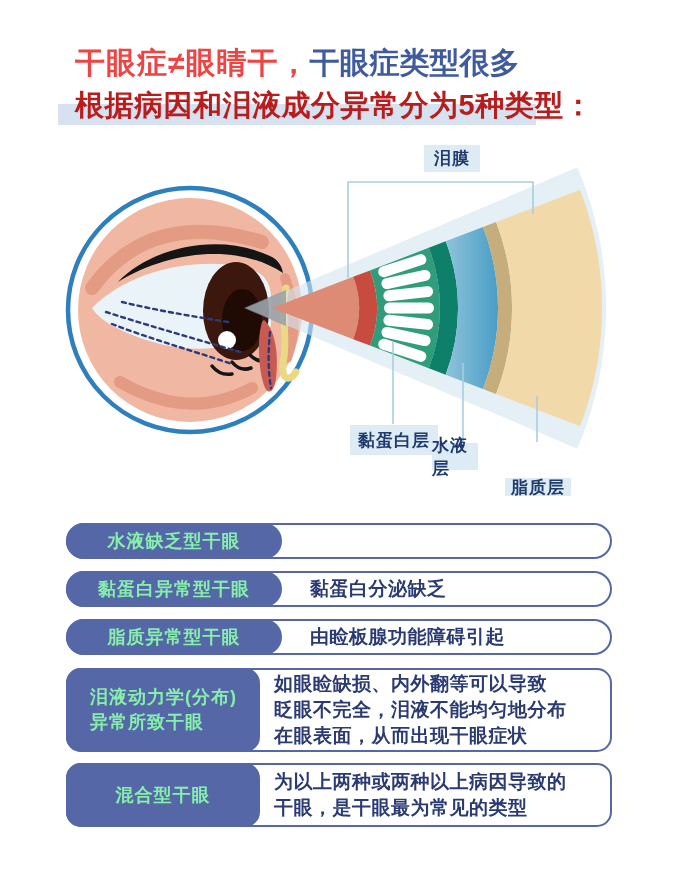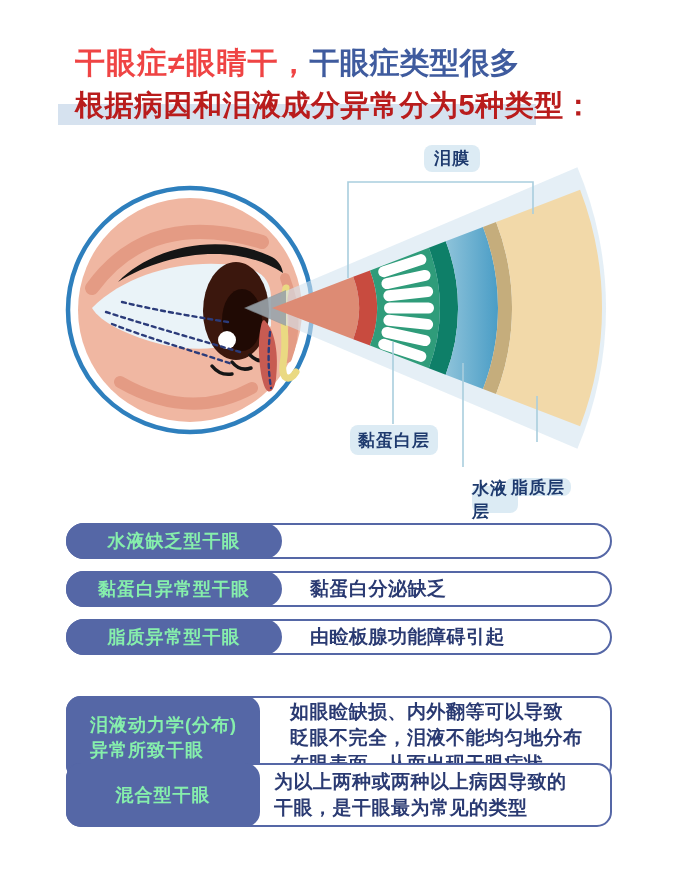--- a/index.html
+++ b/index.html
@@ -9,27 +9,27 @@
   }
   
   .title{position:absolute;left:75px;top:44px;width:560px;line-height:38px;font-size:30px;font-weight:bold;z-index:2;}
   .title .em{color:#ef4444;font-weight:800;letter-spacing:1px;}
   .title .rest{color:#3f5b9e;text-align:center;}
   .title-line2{position:absolute;left:75px;top:86px;font-size:29px;font-weight:bold;color:#b91c1c;z-index:2;letter-spacing:0.5px;}
   .title-highlight{position:absolute;left:58px;top:104px;width:478px;height:21px;background:#d6e2ef;z-index:1;}
   
   .diagram-svg{position:absolute;left:0;top:130px;z-index:1;}
   .tag{
-    position:absolute;background:#dcebf4;color:#1e3a6e;border-radius:8px;
+    position:absolute;background:#dcebf4;color:#1e3a6e;border-radius:1px;
     font-size:17px;font-weight:600;display:flex;align-items:center;justify-content:center;
     z-index:3;letter-spacing:1px;
   }
   .tag-tearfilm{left:424px;top:145px;width:56px;height:27px;}
   .tag-mucin{left:350px;top:425px;width:88px;height:30px;}
-  .tag-aqueous{left:432px;top:486px;width:46px;height:27px;margin-left:40px;}
+  .tag-aqueous{left:432px;top:443px;width:46px;height:27px;}
   .tag-lipid{left:505px;top:442px;width:66px;height:18px;margin-top:36px;}
   
   .row{
     position:absolute;left:66px;width:546px;background:#ffffff;
     border:2px solid #5567a6;box-sizing:border-box;display:flex;align-items:center;z-index:2;
   }
   .row-pill{border-radius:19px;}
   .row-rect{border-radius:15px;}
   .row-label{
     position:absolute;left:-2px;top:-2px;bottom:-2px;background:#5567a6;color:#86efac;
@@ -41,21 +41,21 @@
   .label-left{justify-content:flex-start;padding-left:24px;text-align:left;font-size:18px;line-height:25px;}
   .row-desc{
     font-size:19px;color:#2a3a72;line-height:26px;letter-spacing:0.5px;font-weight:600;
   }
   .row-pill .row-desc{margin-left:242px;}
   .row-rect .row-desc{margin-left:206px;}
   .pre{white-space:pre-line;}
   #row1{top:523px;height:36px;}
   #row2{top:571px;height:36px;}
   #row3{top:619px;height:36px;}
-  #row4{top:696px;height:84px;padding-left:16px;}
+  #row4{top:668px;height:84px;}
   #row5{top:763px;height:64px;}
 </style>
 </head>
 <body>
 
 <div class="title-highlight"></div>
 <div class="title">
   <span class="em">干眼症≠眼睛干，</span><span class="rest">干眼症类型很多</span>
 </div>
 <div class="title-line2">根据病因和泪液成分异常分为5种类型：</div>

